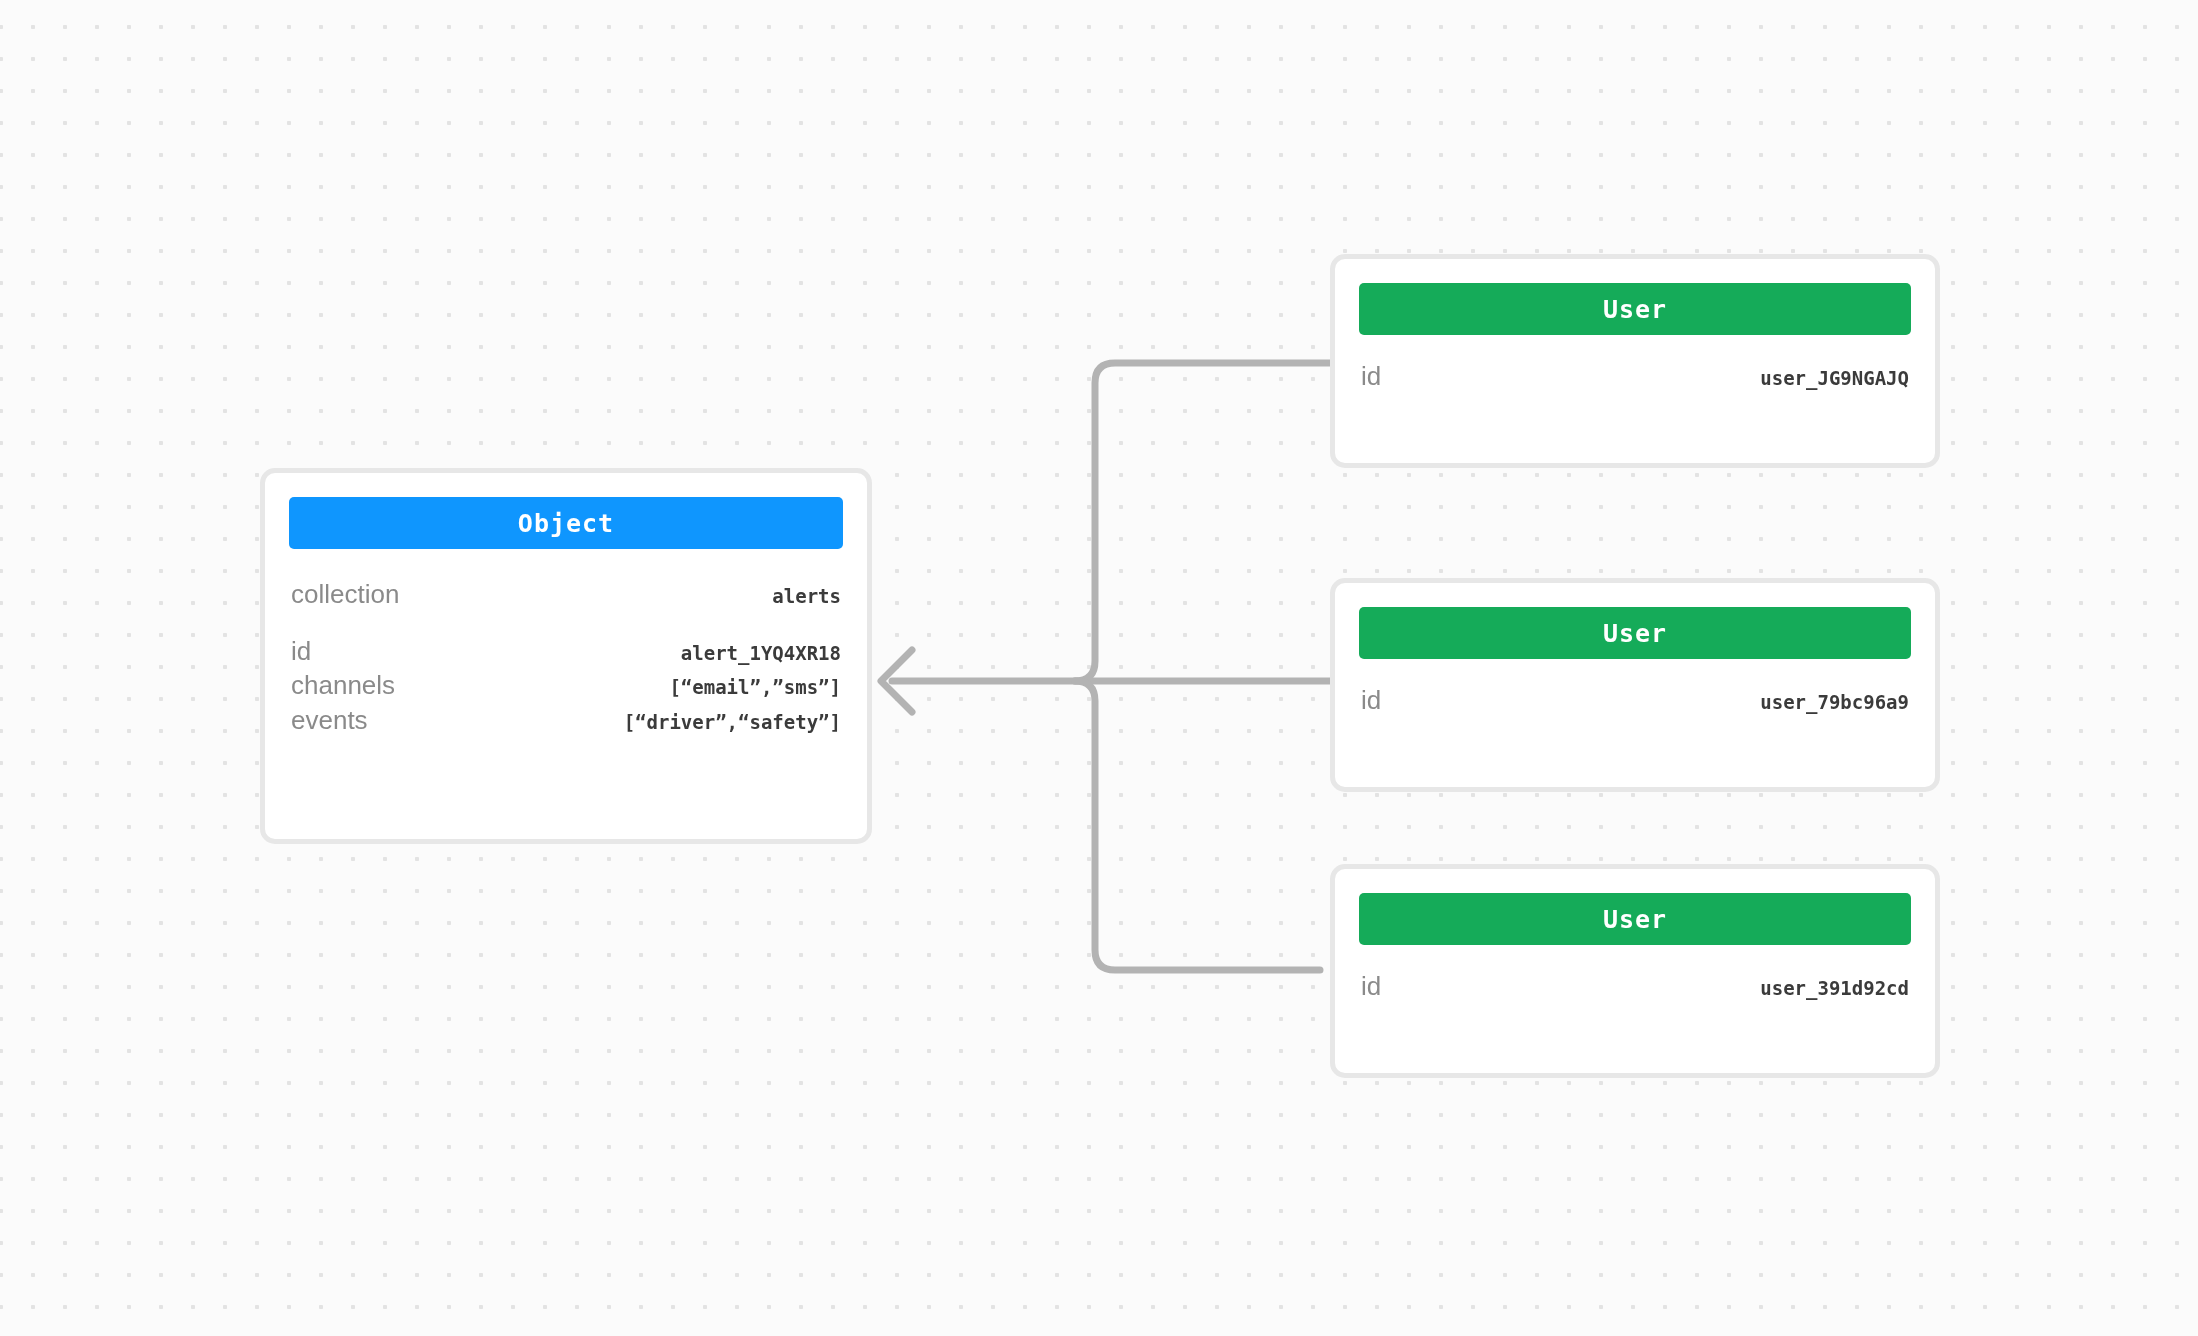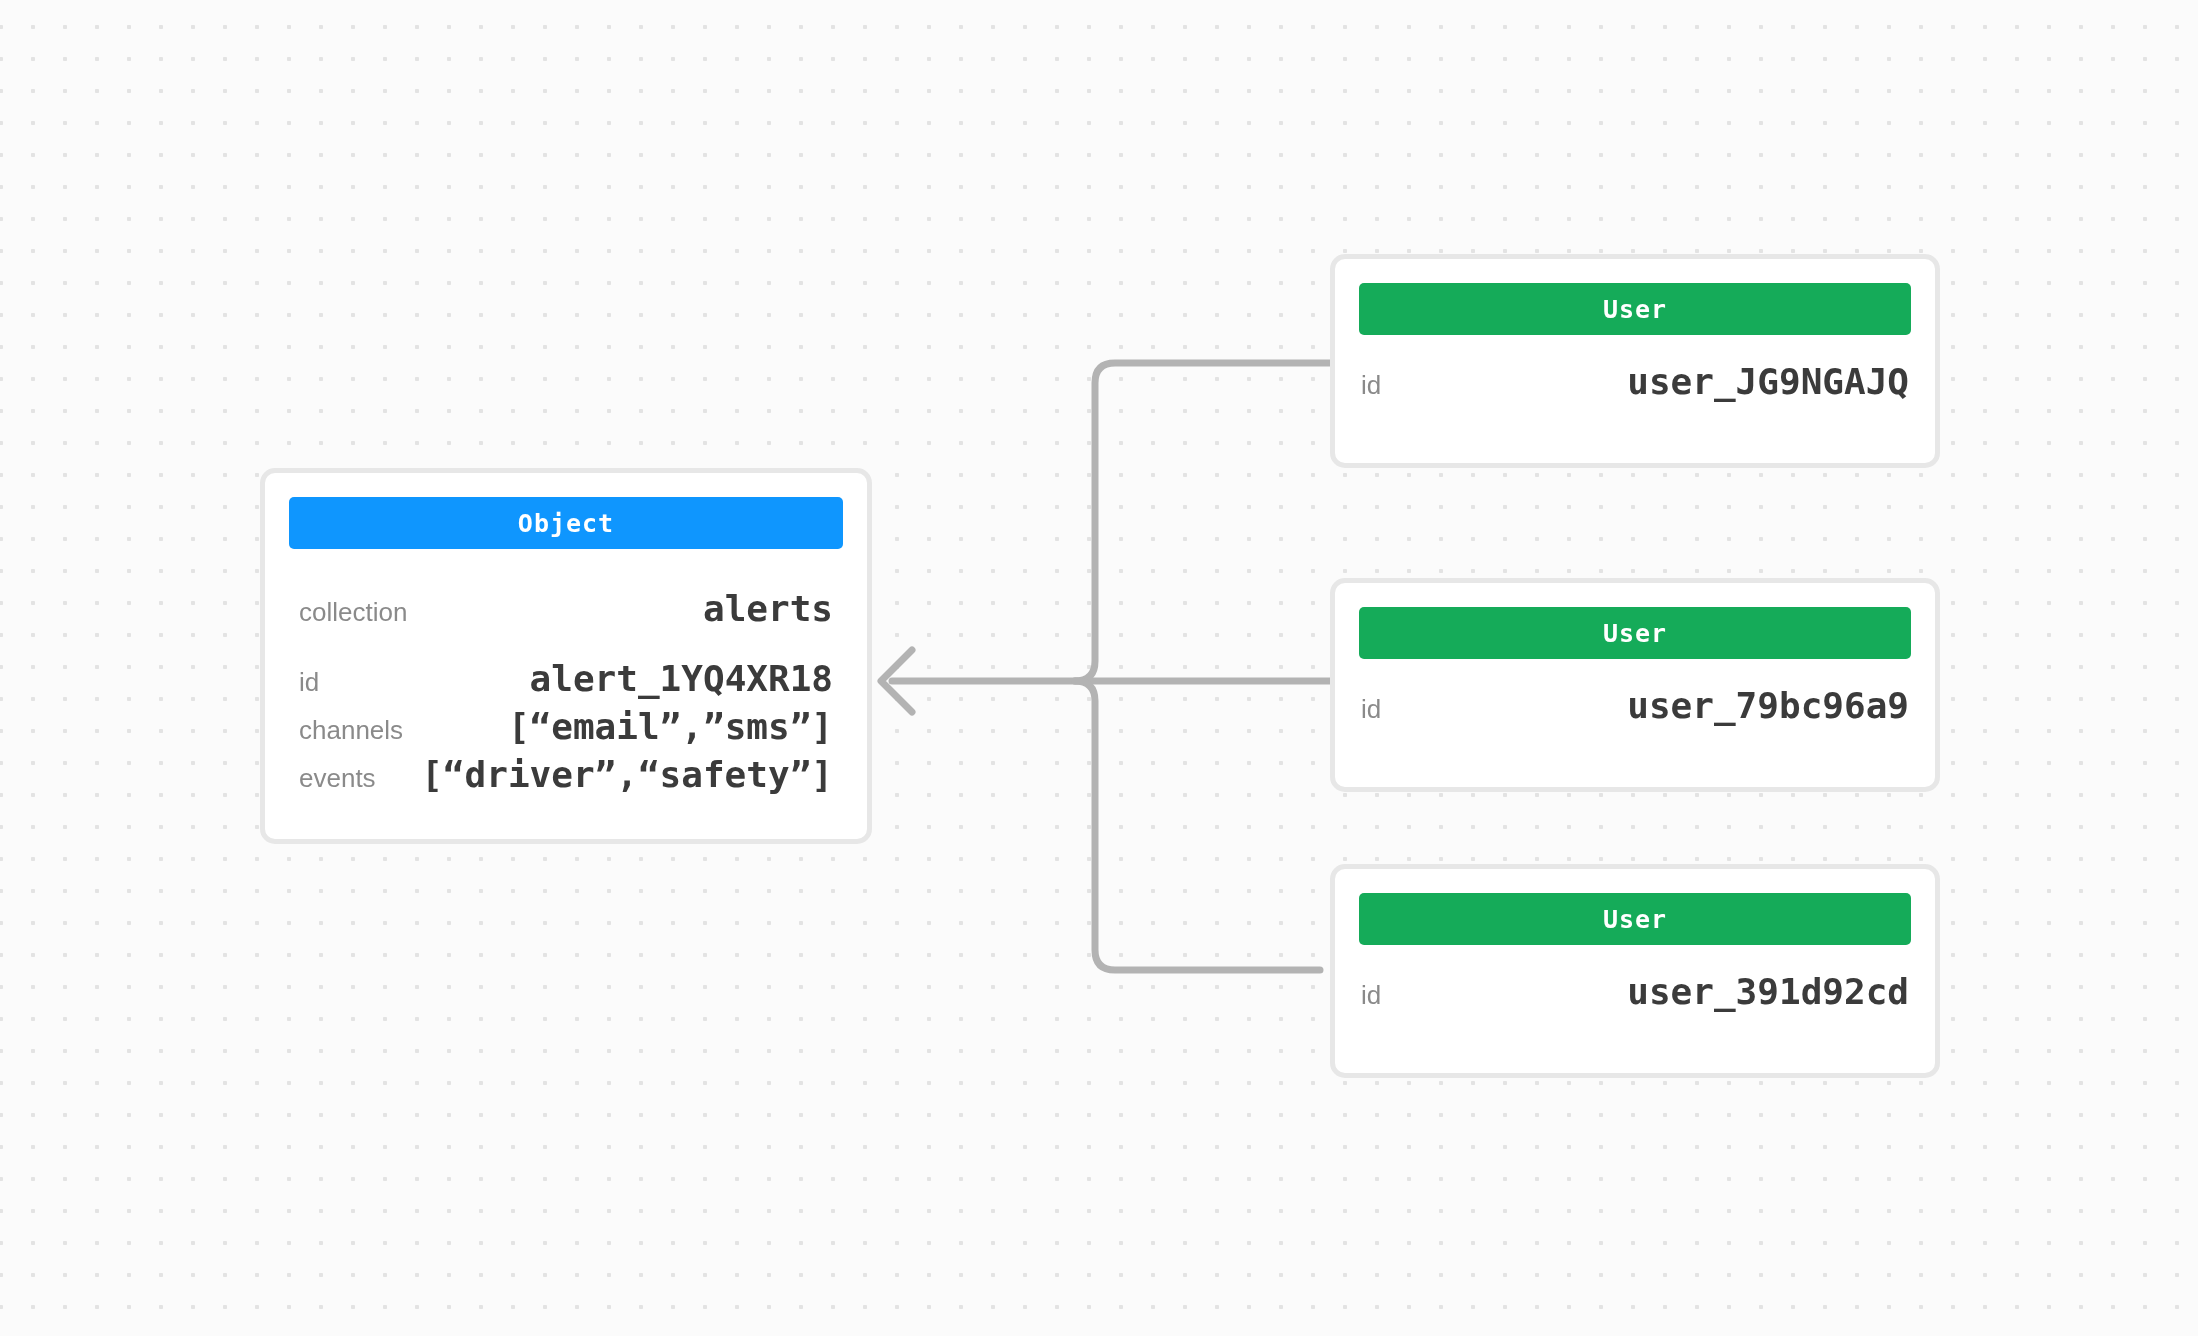--- a/index.html
+++ b/index.html
@@ -57,40 +57,40 @@
     letter-spacing: 1px;
     color: #ffffff;
   }
   .node-header.blue  { background: #0f96fe; }
   .node-header.green { background: #15ab59; }
 
   .node-body {
     padding: 17px 26px;
   }
 
-  .field-group { margin: 8px; }
+  .field-group { margin: 0; }
   .field-group + .field-group { margin-top: 22px; }
 
   .field-row {
     display: flex;
     align-items: baseline;
     justify-content: space-between;
     white-space: nowrap;
   }
 
   .field-key {
     font-family: "Liberation Sans", sans-serif;
     font-size: 26px;
     color: #8a8a8a;
     padding-right: 16px;
   }
 
   .field-val {
     font-family: "DejaVu Sans Mono", monospace;
-    font-size: 36px;
+    font-size: 19px;
     font-weight: 700;
     color: #3b3b3b;
     text-align: right;
   }
 
   
   #node-object {
     left: 260px;
     top: 468px;
     width: 612px;

